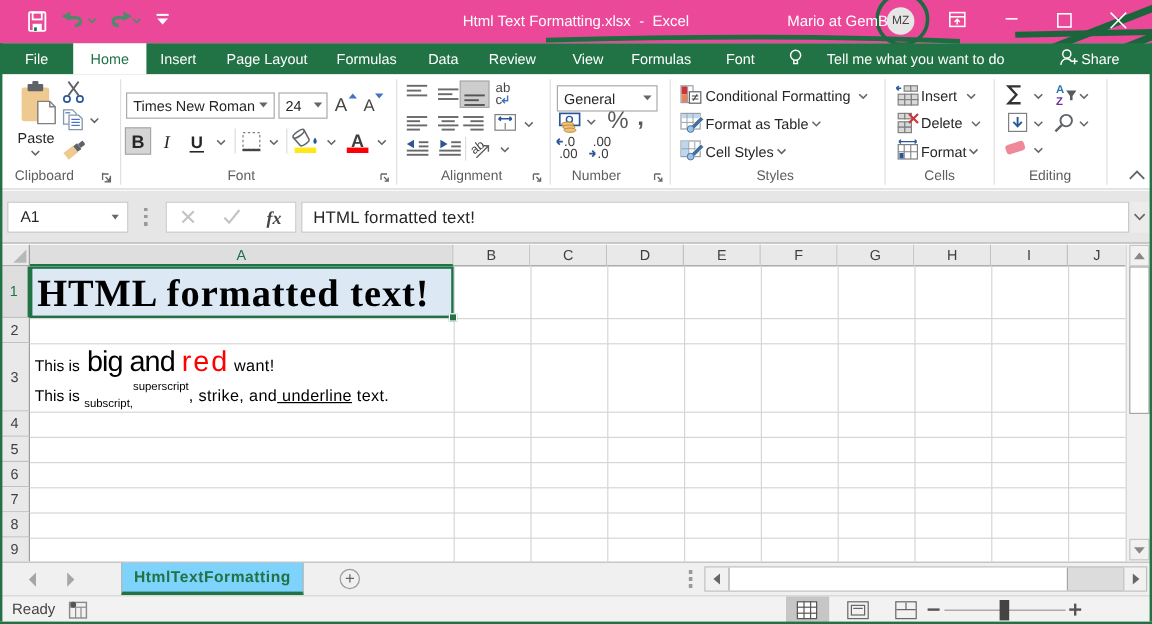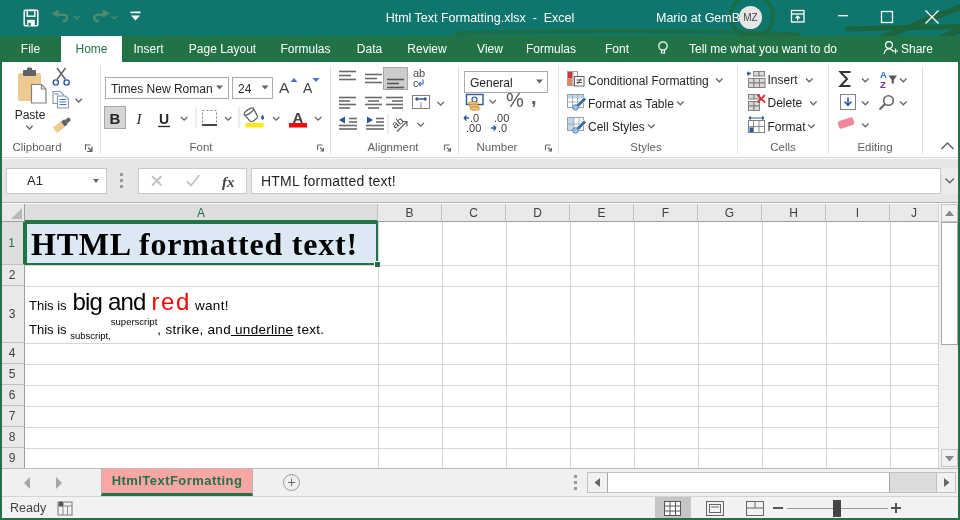--- a/index.html
+++ b/index.html
@@ -1,19 +1,19 @@
 <!DOCTYPE html>
 <html><head>
 <meta charset="utf-8">
 <style>
   * { margin:0; padding:0; box-sizing:border-box; }
   html,body { width:960px; height:520px; overflow:hidden; }
   body { font-family:"Liberation Sans", sans-serif; position:relative; background:#fff; }
   .abs { position:absolute; }
-  #titlebar { left:0; top:0; width:960px; height:36px; background:#0f766e; }
+  #titlebar { left:0; top:0; width:960px; height:36px; background:#ec4899; }
   #tabrow { left:0; top:36px; width:960px; height:26px; background:#217346; }
   .tab { position:absolute; top:0; height:26px; color:#fff; font-size:12px; line-height:26px; text-align:center; }
   #ribbon { left:0; top:62px; width:960px; height:96px; background:#fff; border-bottom:1px solid #d2d2d2; }
   .gsep { position:absolute; top:4px; height:88px; width:1px; background:#e1e1e1; }
   .glabel { position:absolute; top:79px; height:14px; font-size:11.5px; color:#5e5e5e; text-align:center; }
   #formulabar { left:0; top:159px; width:960px; height:44px; background:#e6e6e6; border-bottom:1px solid #b2b2b2; }
   #grid { left:0; top:204px; width:960px; height:264px; background:#fff; }
   #tabbar { left:0; top:468px; width:960px; height:28px; background:#f0f0f0; border-top:1px solid #bdbdbd; }
   #statusbar { left:0; top:496px; width:960px; height:24px; background:#f2f2f2; border-top:1px solid #d4d4d4; }
   .colhdr { position:absolute; top:0; height:18px; background:#e9e9e9; border-right:1px solid #c1c1c1; border-bottom:1px solid #9e9e9e; font-size:12px; color:#3f3f3f; text-align:center; line-height:18px; }
@@ -343,21 +343,21 @@
     <path d="M900 39.5 l3.3 3.3 l3.3 -3.3" stroke="#666" stroke-width="1.3" fill="none"></path>
     <g transform="rotate(-18 846 61)">
       <rect x="838" y="57" width="16" height="8" rx="2.5" fill="#ef8899"></rect>
     </g>
     <path d="M862 61.5 l3.3 3.3 l3.3 -3.3" stroke="#666" stroke-width="1.3" fill="none"></path>
     <path d="M941.5 87 l6 -6 l6 6" stroke="#5f6368" stroke-width="1.5" fill="none"></path>
   </svg>
 </div>
 
 <div id="formulabar" class="abs">
-  <div class="abs" style="left:6px;top:9px;width:101px;height:26px;background:#fff;border:1px solid #c6c6c6;font-size:13px;color:#262626;line-height:24px;padding-left:20px;">A1</div>
+  <div class="abs" style="left:6px;top:9px;width:101px;height:26px;background:#fff;border:1px solid #c6c6c6;font-size:13px;color:#262626;line-height:24px;padding-left:10px;">A1</div>
   <div class="caret" style="left:93px;top:20px;border-top-color:#666;"></div>
   <div class="abs" style="left:120px;top:14px;width:3px;height:16px;background:repeating-linear-gradient(#9a9a9a 0 3px, transparent 3px 6px);"></div>
   <div class="abs" style="left:138px;top:9px;width:109px;height:26px;background:#fff;border:1px solid #c9c9c9;"></div>
   <svg class="abs" style="left:0;top:0" width="960" height="44" viewBox="0 0 960 44">
     <g stroke="#c3c3c3" stroke-width="1.8" fill="none">
       <path d="M152 17 l9.5 9.5 m0 -9.5 l-9.5 9.5"></path>
       <path d="M187 22.5 l4 4 l8.5 -10.5"></path>
     </g>
     <text x="222" y="28" font-size="15" font-style="italic" font-family="Liberation Serif, serif" fill="#454545" font-weight="bold">fx</text>
   </svg>
@@ -434,21 +434,21 @@
         <path d="M0 1 h9 l-4.5 5.5 z" fill="#888"></path>
       </svg>
   </div>
 </div>
 
 <div id="tabbar" class="abs">
   <svg class="abs" style="left:0;top:0" width="960" height="28" viewBox="0 0 960 28">
     <path d="M30 8 l-6 6 l6 6 z" fill="#a6a6a6"></path>
     <path d="M56 8 l6 6 l-6 6 z" fill="#a6a6a6"></path>
   </svg>
-  <div class="abs" style="left:101px;top:0;width:152px;height:27px;background:#fca5a5;border-left:1px solid #b5b5b5;border-right:1px solid #b5b5b5;border-bottom:3px solid #217346;color:#217346;font-weight:bold;font-size:13px;letter-spacing:0.45px;text-align:center;line-height:24px;">HtmlTextFormatting</div>
+  <div class="abs" style="left:101px;top:0;width:152px;height:27px;background:#7dd3fc;border-left:1px solid #b5b5b5;border-right:1px solid #b5b5b5;border-bottom:3px solid #217346;color:#217346;font-weight:bold;font-size:13px;letter-spacing:0.45px;text-align:center;line-height:24px;">HtmlTextFormatting</div>
   <div class="abs" style="left:283px;top:5px;width:17px;height:17px;border:1px solid #9a9a9a;border-radius:50%;color:#666;font-size:14px;line-height:15px;text-align:center;">+</div>
   <div class="abs" style="left:574px;top:6px;width:3px;height:16px;background:repeating-linear-gradient(#9a9a9a 0 3px, transparent 3px 6px);"></div>
   <div class="abs" style="left:587px;top:3px;width:369px;height:21px;background:#dcdcdc;border:1px solid #c0c0c0;">
     <div class="abs" style="left:0;top:0;width:19px;height:19px;background:#f1f1f1;"></div>
     <svg style="left:6px;top:5px;" width="7" height="9">
         <path d="M6 0 l-5.5 4.5 l5.5 4.5 z" fill="#666"></path>
       </svg>
     <div class="abs" style="left:19px;top:0;width:283px;height:19px;background:#fff;border-left:1px solid #a6a6a6;border-right:1px solid #a6a6a6;"></div>
     <div class="abs" style="left:348px;top:0;width:19px;height:19px;background:#f1f1f1;border-left:1px solid #c0c0c0;"></div>
     <svg style="left:355px;top:5px;" width="7" height="9">

